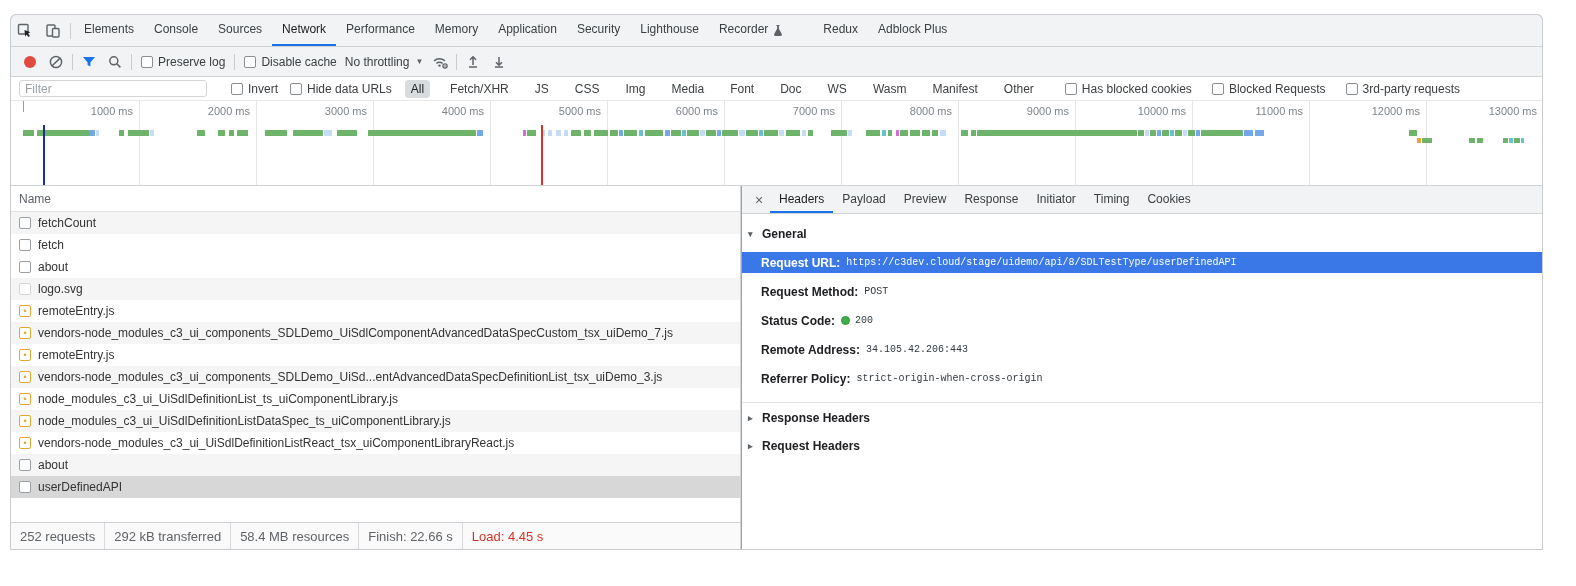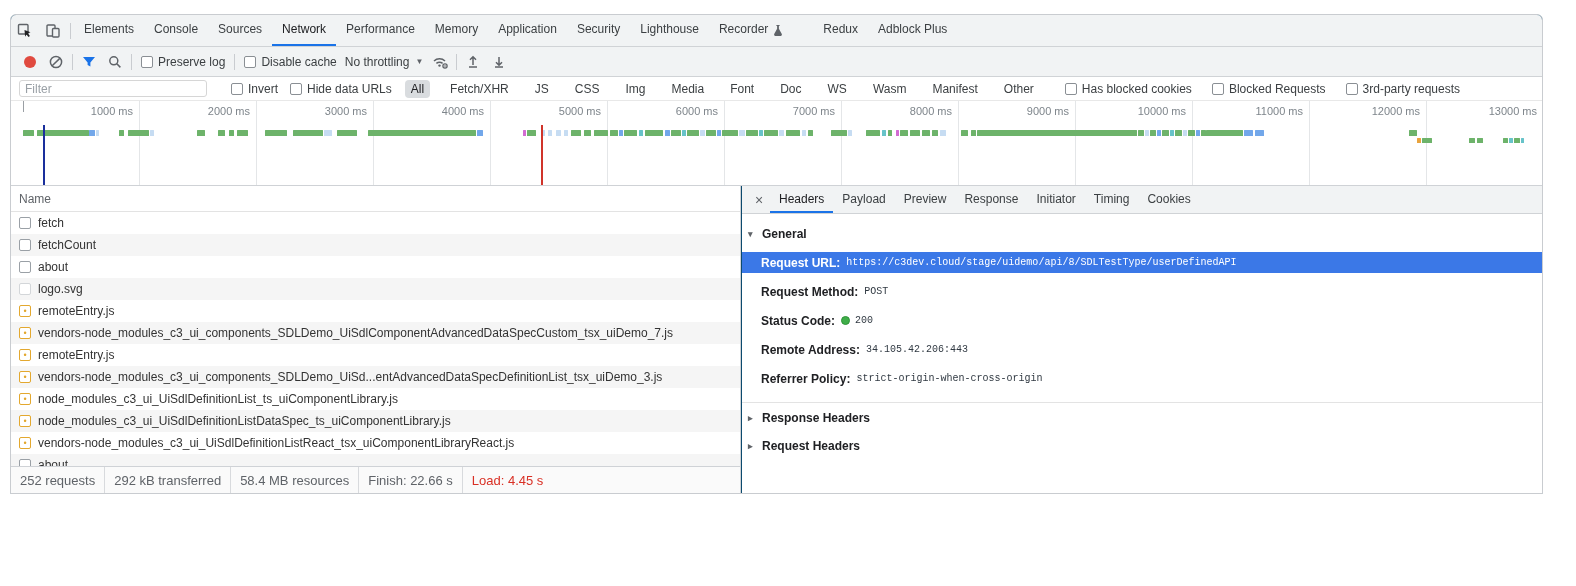--- a/index.html
+++ b/index.html
@@ -1,17 +1,17 @@
 <!DOCTYPE html>
 <html><head>
 <meta charset="utf-8">
 <style>
   * { margin:0; padding:0; box-sizing:border-box; }
   html,body { width:1576px; height:586px; background:#ffffff; font-family:"Liberation Sans", sans-serif; overflow:hidden; }
-  .devtools { position:absolute; left:10px; top:14px; width:1533px; height:480px; background:#0c4a6e;
+  .devtools { position:absolute; left:10px; top:14px; width:1533px; height:536px; background:#a3a3a3;
     border:1px solid #c9ccd0; border-radius:6px 6px 0 0; overflow:hidden; }
 
   
   .tabbar { position:absolute; left:0; top:0; right:0; height:32px; background:#f1f3f4; border-bottom:1px solid #d0d3d6;
     display:flex; align-items:center; }
   .tabbar .icnbtn { width:28px; height:26px; display:flex; align-items:center; justify-content:center; cursor:pointer; }
   .vsep { width:1px; height:16px; background:#c9ccd0; margin:0 3px; }
   .tab { padding:0 10px; height:31px; line-height:31px; font-size:12px; color:#3c4043; cursor:pointer; white-space:nowrap;
     border-bottom:2px solid transparent; display:flex; align-items:center; gap:5px; }
   .tab.on { color:#202124; border-bottom:2px solid #1a73e8; }
@@ -420,27 +420,27 @@
     <div class="marker dcl" id="dcl-line" style="left: 32px;"></div>
     <div class="marker load" id="load-line" style="left: 530px;"></div>
   </div>
 
   <div class="content">
 
     <div class="leftpane">
       <div class="name-header">Name</div>
       <div class="rows">
 
+          <div class="row odd">
+            <span class="ficon doc"></span>
+            <span>fetchCount</span>
+          </div>
           <div class="row">
             <span class="ficon doc"></span>
             <span>fetch</span>
-          </div>
-          <div class="row odd">
-            <span class="ficon doc"></span>
-            <span>fetchCount</span>
           </div>
           <div class="row">
             <span class="ficon doc"></span>
             <span>about</span>
           </div>
           <div class="row odd">
             <span class="ficon doc-light"></span>
             <span>logo.svg</span>
           </div>
           <div class="row">

